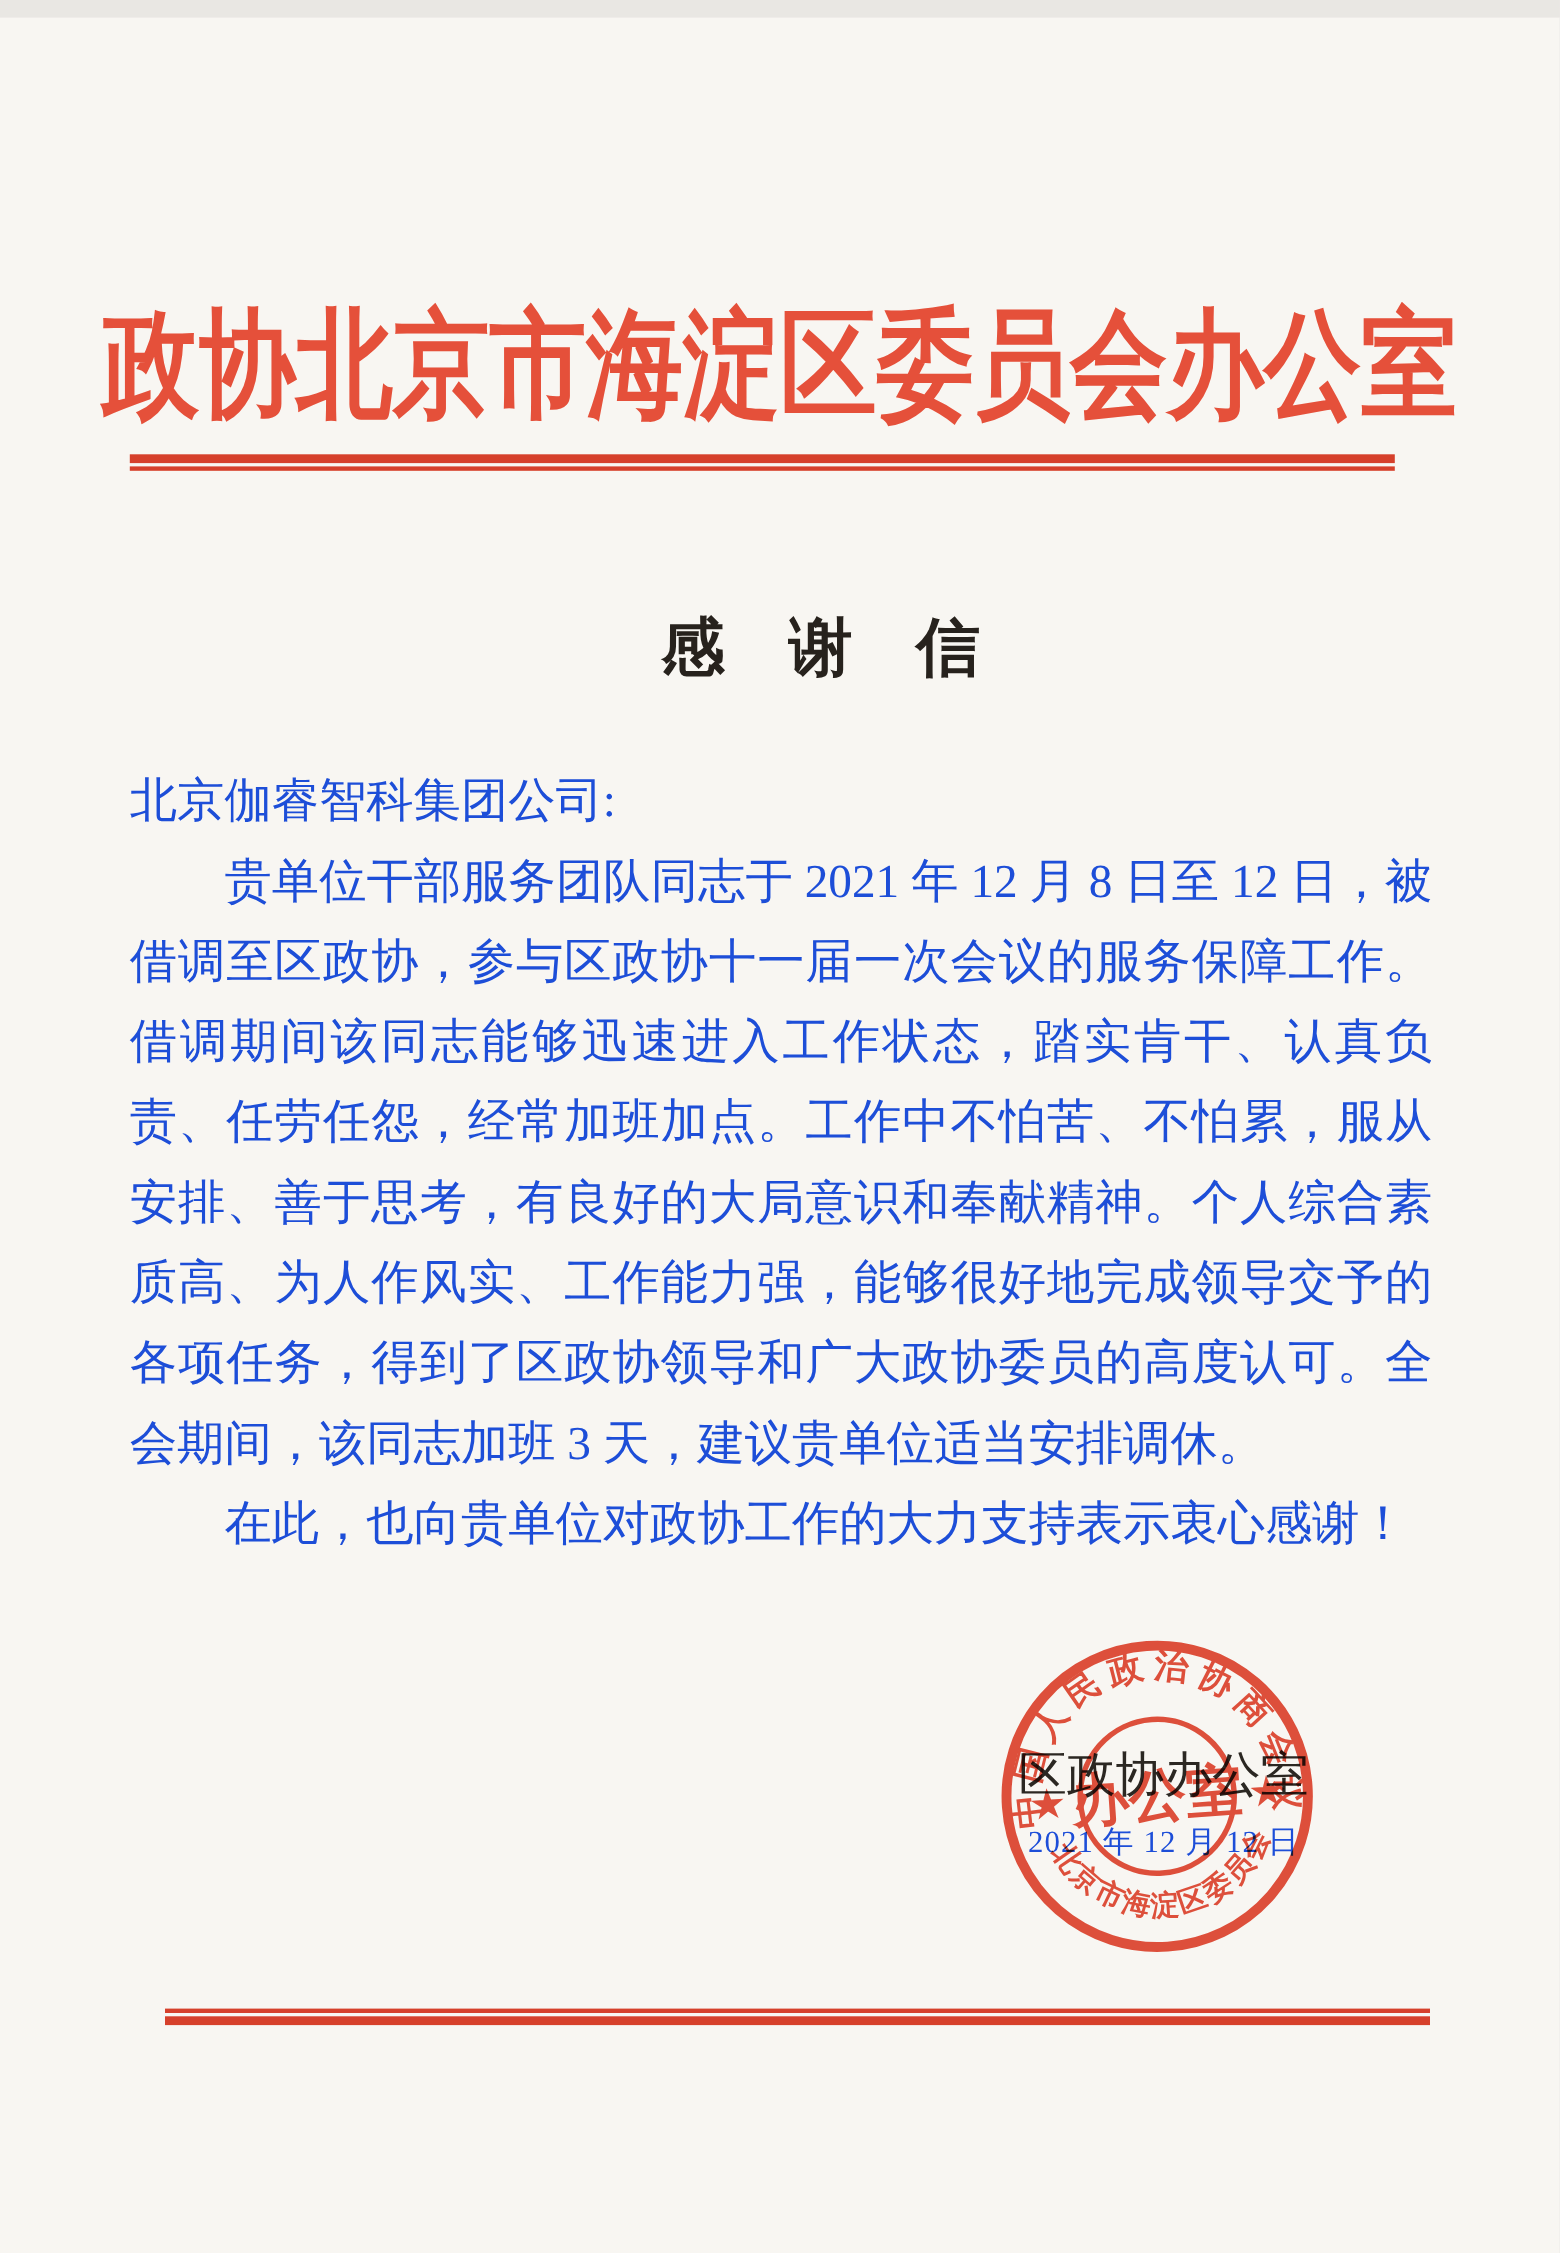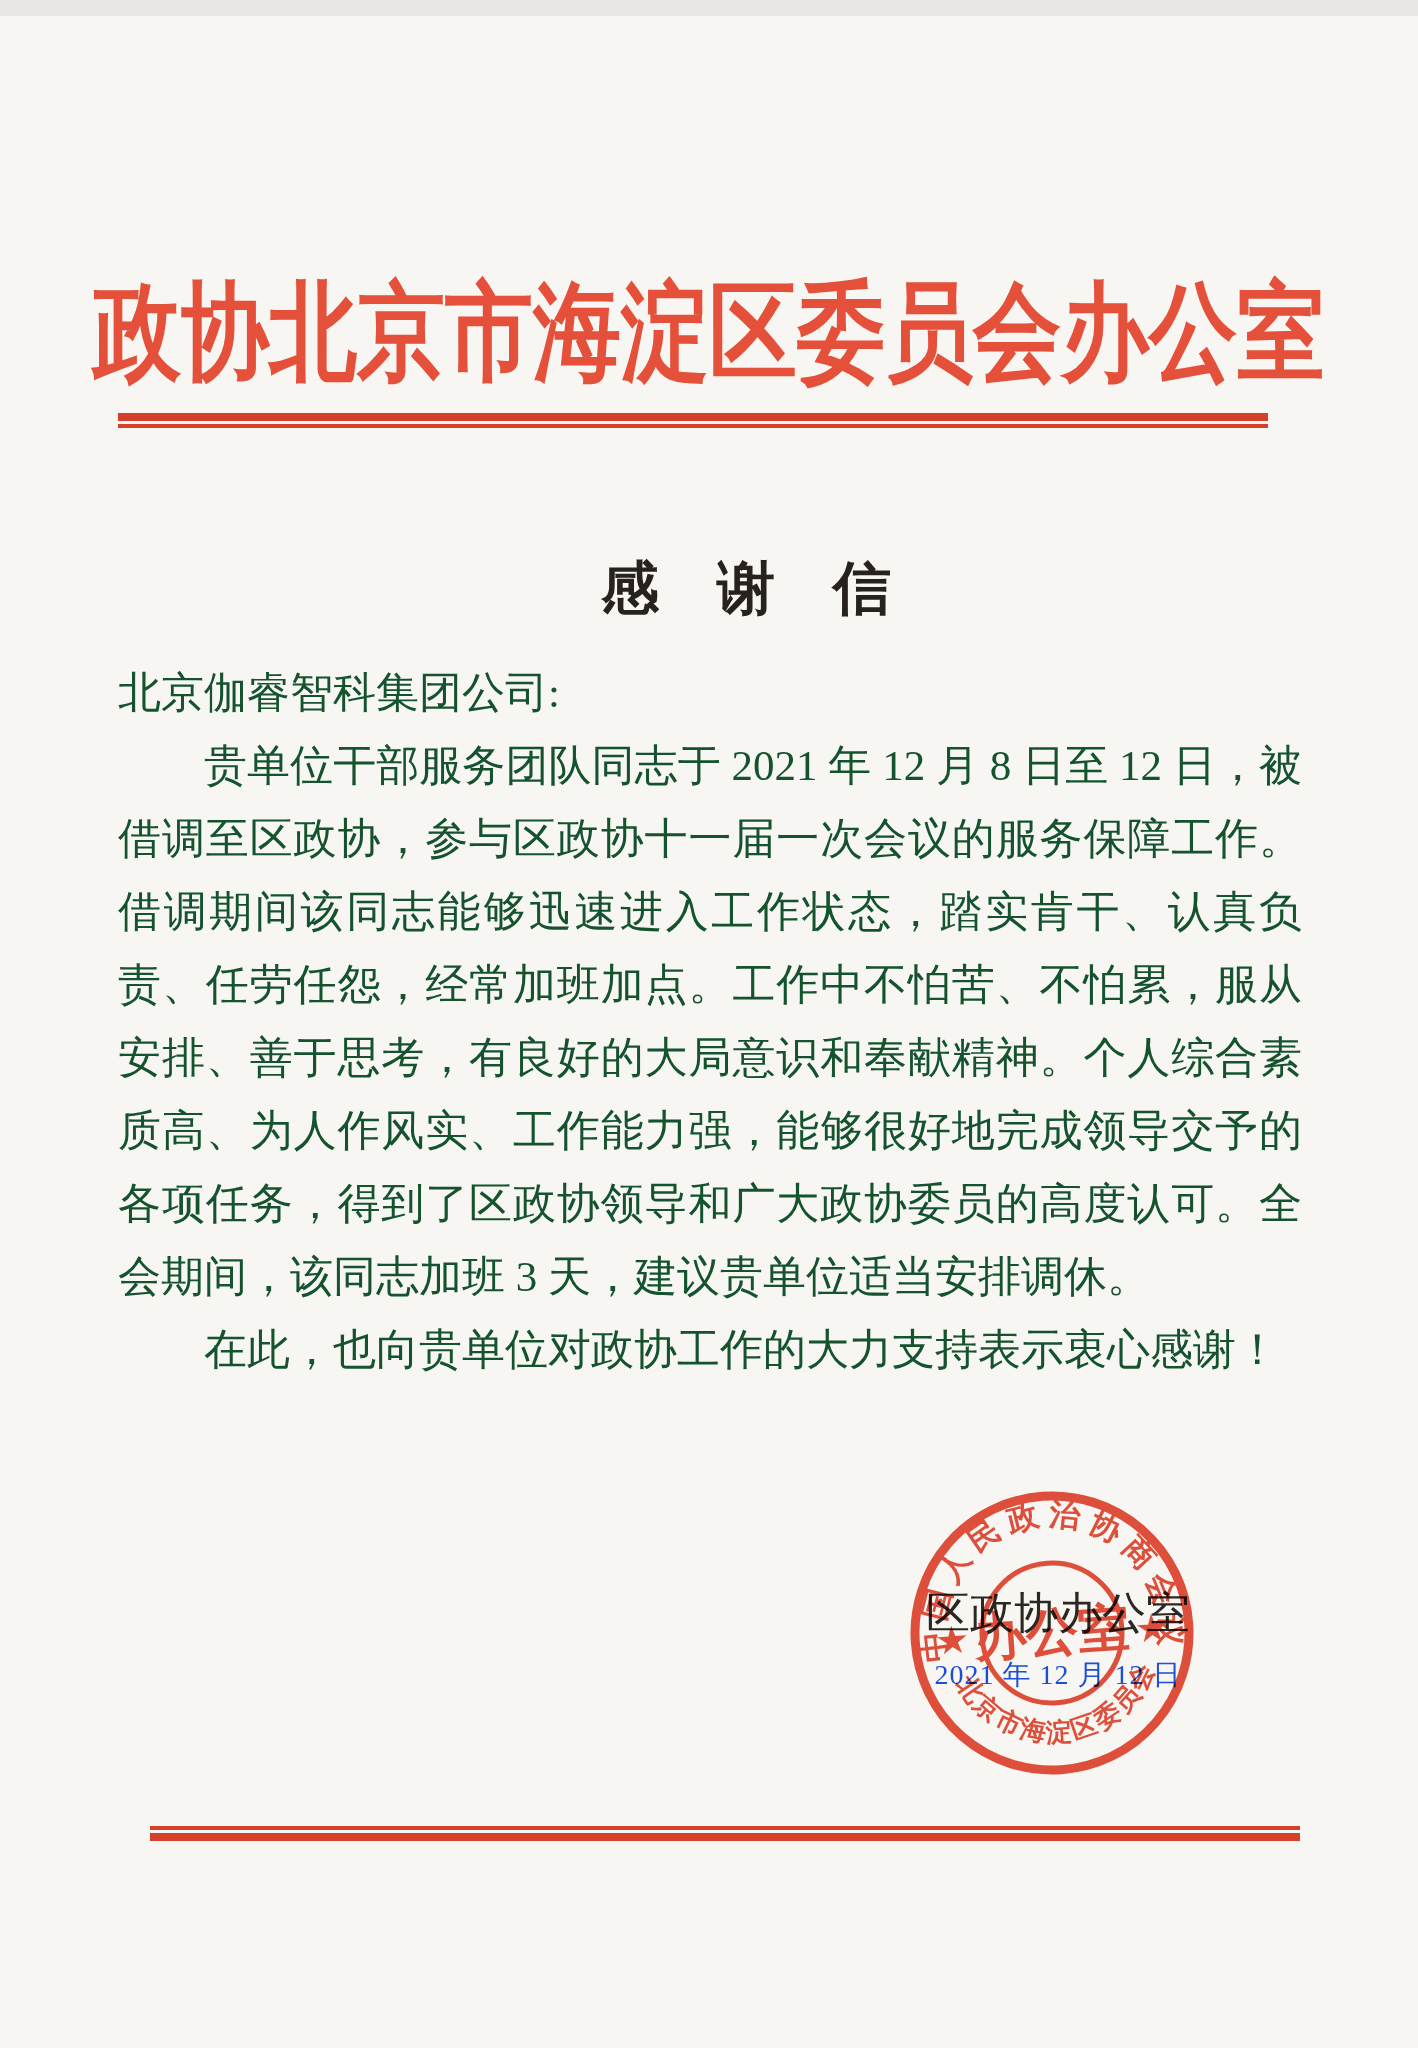--- a/index.html
+++ b/index.html
@@ -44,26 +44,26 @@
     text-align: center;
     font-size: 58px;
     font-weight: bold;
     color: #27221d;
     padding-left: 37px;
   }
 
   
   .body-block {
     position: absolute;
-    top: 640px;
+    top: 676px;
     left: 118px;
     width: 1184px;
     font-size: 43px;
     line-height: 73px;
-    color: #14532d;
+    color: #1d4ed8;
     text-align: justify;
   }
   .salutation { text-indent: 0; }
   .para { margin: 0; text-indent: 2em; }
 
   
   .signature {
     position: absolute;
     top: 1568px;
     left: 908px;

